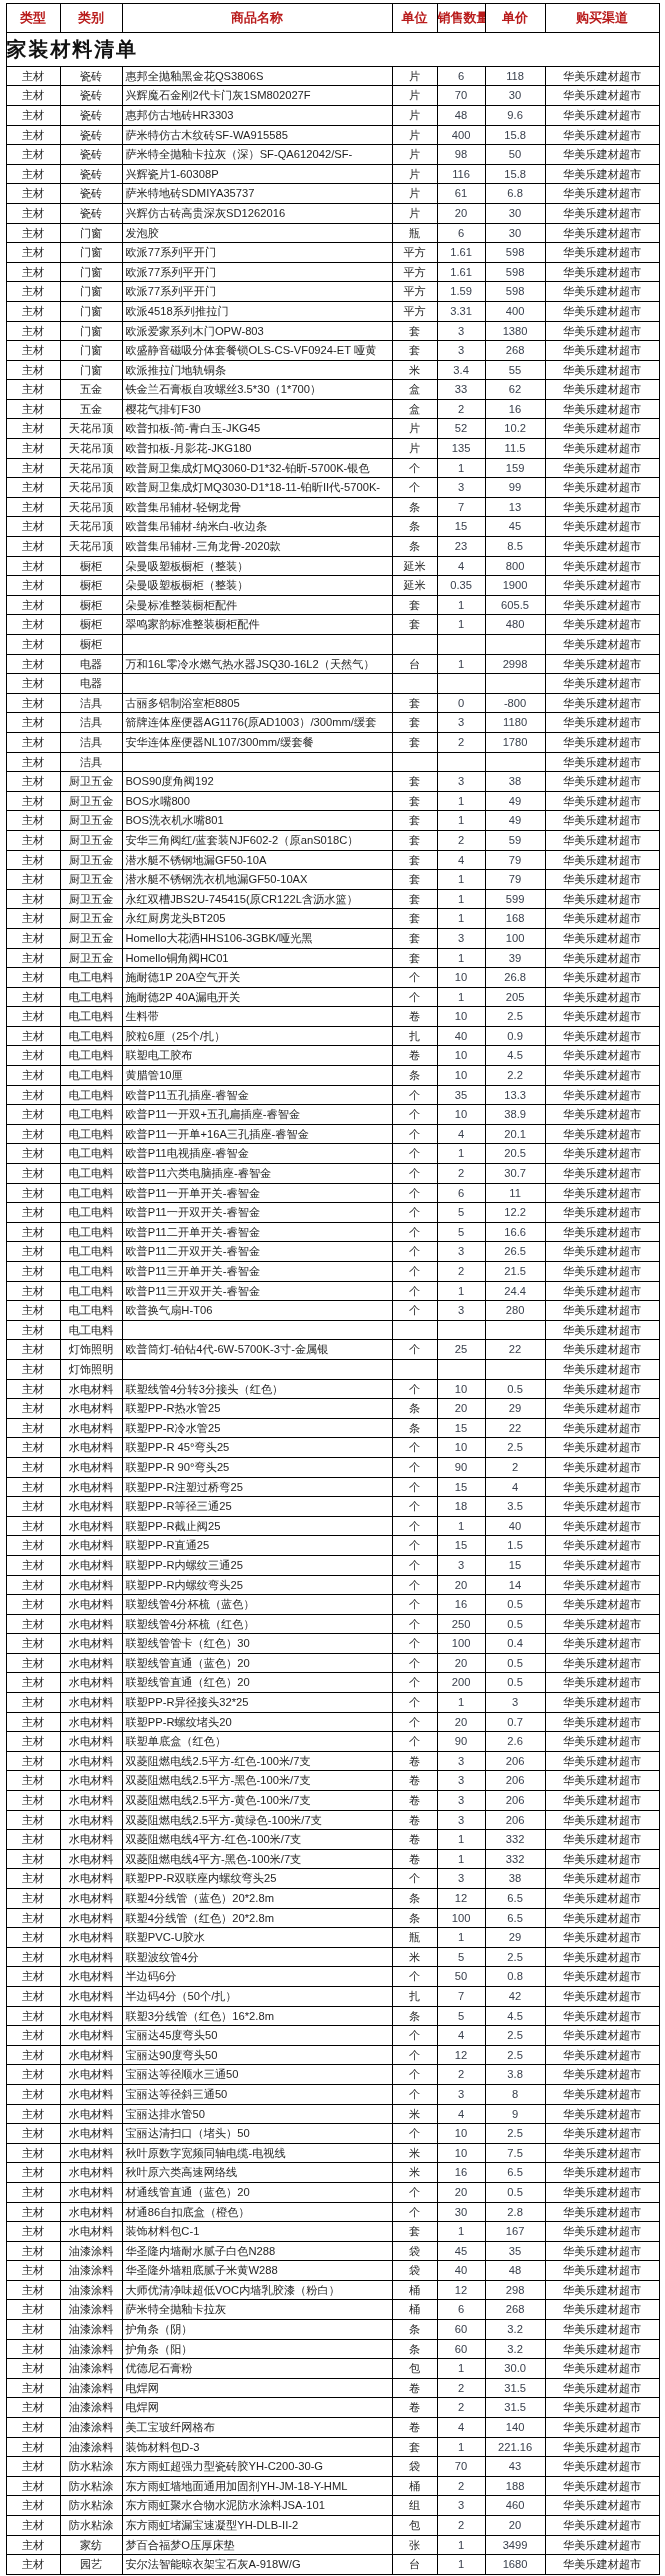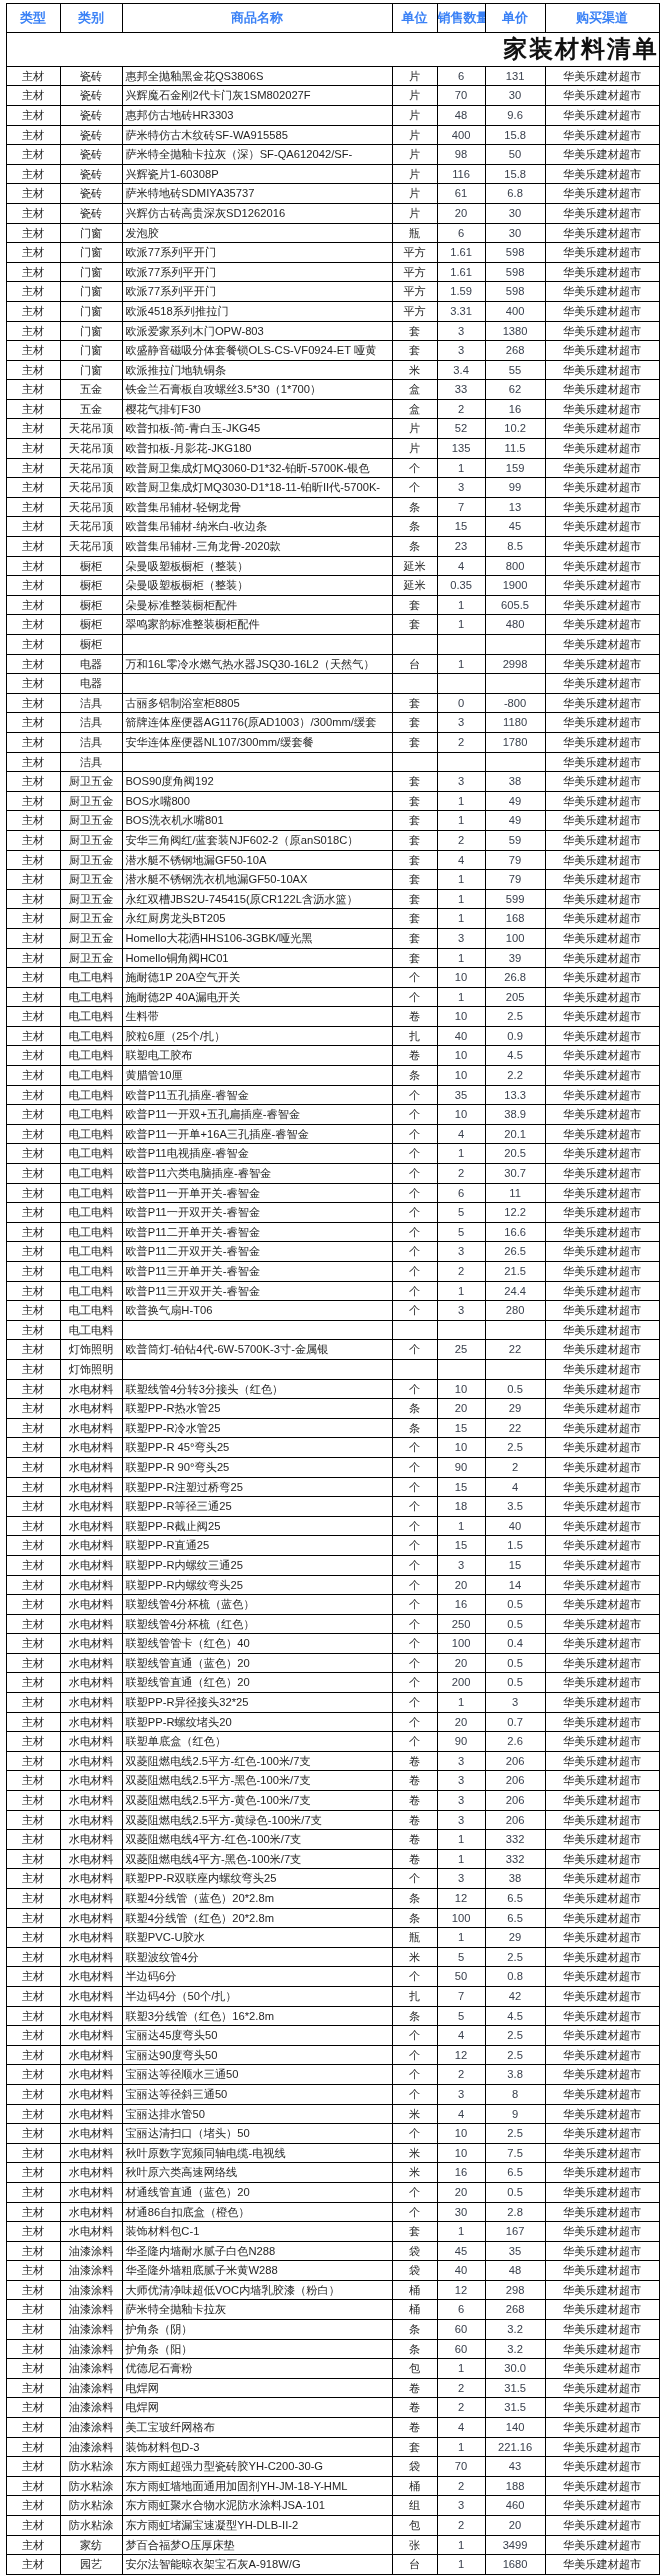--- a/index.html
+++ b/index.html
@@ -27,32 +27,32 @@
   table.materials td, table.materials th {
     border: 0.9px solid #000000;
     padding: 0;
     overflow: hidden;
     white-space: nowrap;
     vertical-align: middle;
     box-sizing: border-box;
   }
   td.title-cell {
     height: 34px;
-    font-size: 24px;
+    font-size: 20px;
     font-weight: bold;
-    text-align: right;
+    text-align: left;
     color: #111111;
     letter-spacing: 1.9px;
   }
   thead th {
     height: 29px;
     font-size: 13px;
     font-weight: bold;
     text-align: center;
-    color: #3b82f6;
+    color: #b91c1c;
     white-space: normal;
     line-height: 14px;
   }
   tbody td {
     height: 18.6px;
     font-size: 11.2px;
     line-height: 18.6px;
     color: #1f1f1f;
     text-align: center;
   }
@@ -94,21 +94,21 @@
         <th>购买渠道</th>
       </tr>
     </thead>
     <tbody>
         <tr>
           <td class="col-type">主材</td>
           <td class="col-category">瓷砖</td>
           <td class="col-name">惠邦全抛釉黑金花QS3806S</td>
           <td class="col-unit">片</td>
           <td class="col-qty">6</td>
-          <td class="col-price">131</td>
+          <td class="col-price">118</td>
           <td class="col-channel">华美乐建材超市</td>
         </tr>
         <tr>
           <td class="col-type">主材</td>
           <td class="col-category">瓷砖</td>
           <td class="col-name">兴辉魔石金刚2代卡门灰1SM802027F</td>
           <td class="col-unit">片</td>
           <td class="col-qty">70</td>
           <td class="col-price">30</td>
           <td class="col-channel">华美乐建材超市</td>
@@ -811,21 +811,21 @@
           <td class="col-category">水电材料</td>
           <td class="col-name">联塑线管4分杯梳（红色）</td>
           <td class="col-unit">个</td>
           <td class="col-qty">250</td>
           <td class="col-price">0.5</td>
           <td class="col-channel">华美乐建材超市</td>
         </tr>
         <tr>
           <td class="col-type">主材</td>
           <td class="col-category">水电材料</td>
-          <td class="col-name">联塑线管管卡（红色）40</td>
+          <td class="col-name">联塑线管管卡（红色）30</td>
           <td class="col-unit">个</td>
           <td class="col-qty">100</td>
           <td class="col-price">0.4</td>
           <td class="col-channel">华美乐建材超市</td>
         </tr>
         <tr>
           <td class="col-type">主材</td>
           <td class="col-category">水电材料</td>
           <td class="col-name">联塑线管直通（蓝色）20</td>
           <td class="col-unit">个</td>

